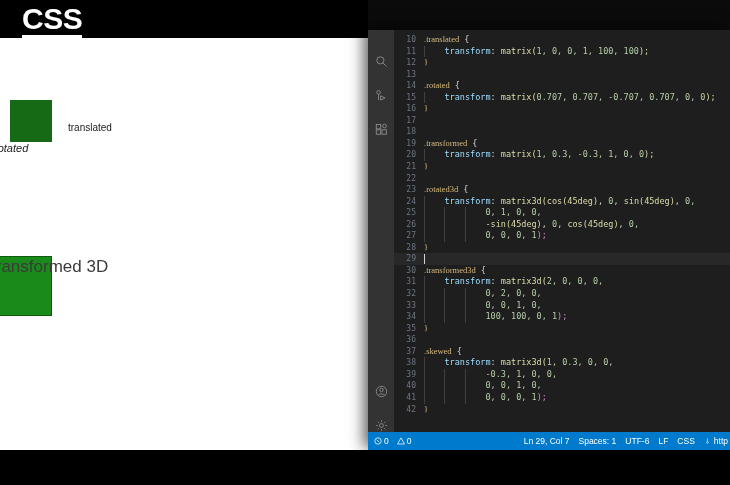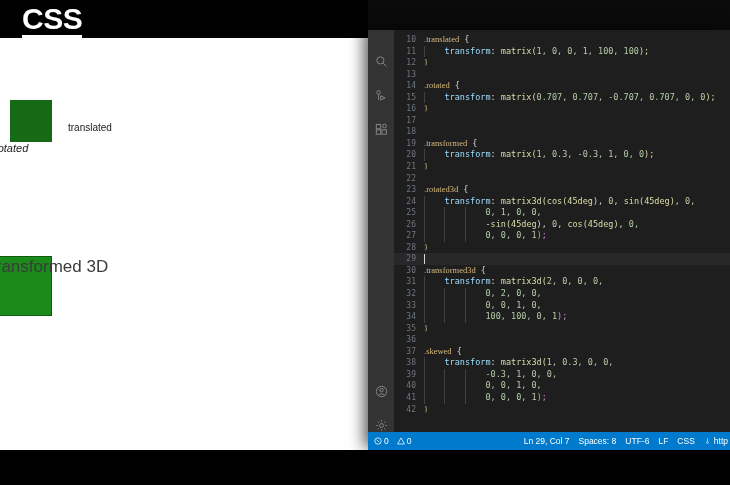--- a/index.html
+++ b/index.html
@@ -214,21 +214,21 @@
             <svg width="8" height="8" viewBox="0 0 16 16" fill="none" stroke="#ffffff" stroke-width="1.5">
               <path d="M8 1.8 L15 14 H1 Z"></path>
             </svg>
           </span>
           <span>0</span>
         </span>
       </div>
 
       <div id="sb-right">
         <span>Ln 29, Col 7</span>
-        <span>Spaces: 8</span>
+        <span>Spaces: 1</span>
         <span>UTF-6</span>
         <span>LF</span>
         <span>CSS</span>
         <span class="sb-item">
           <span class="sb-ico">
             <svg width="7" height="8" viewBox="0 0 16 16" fill="none" stroke="#ffffff" stroke-width="1.4">
               <path d="M8 2.2v6.6"></path>
                 <circle cx="8" cy="11.4" r="2"></circle>
             </svg>
           </span>

